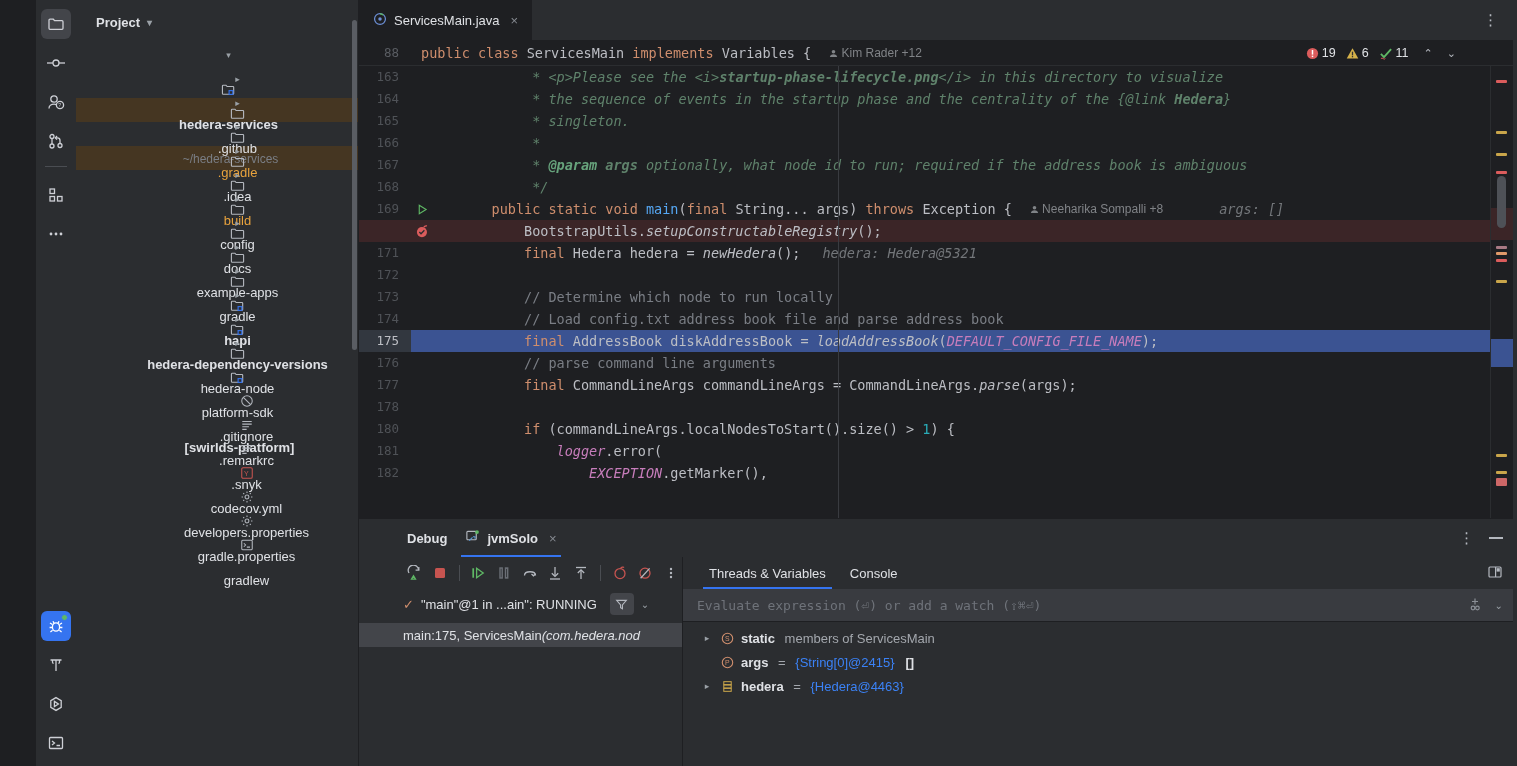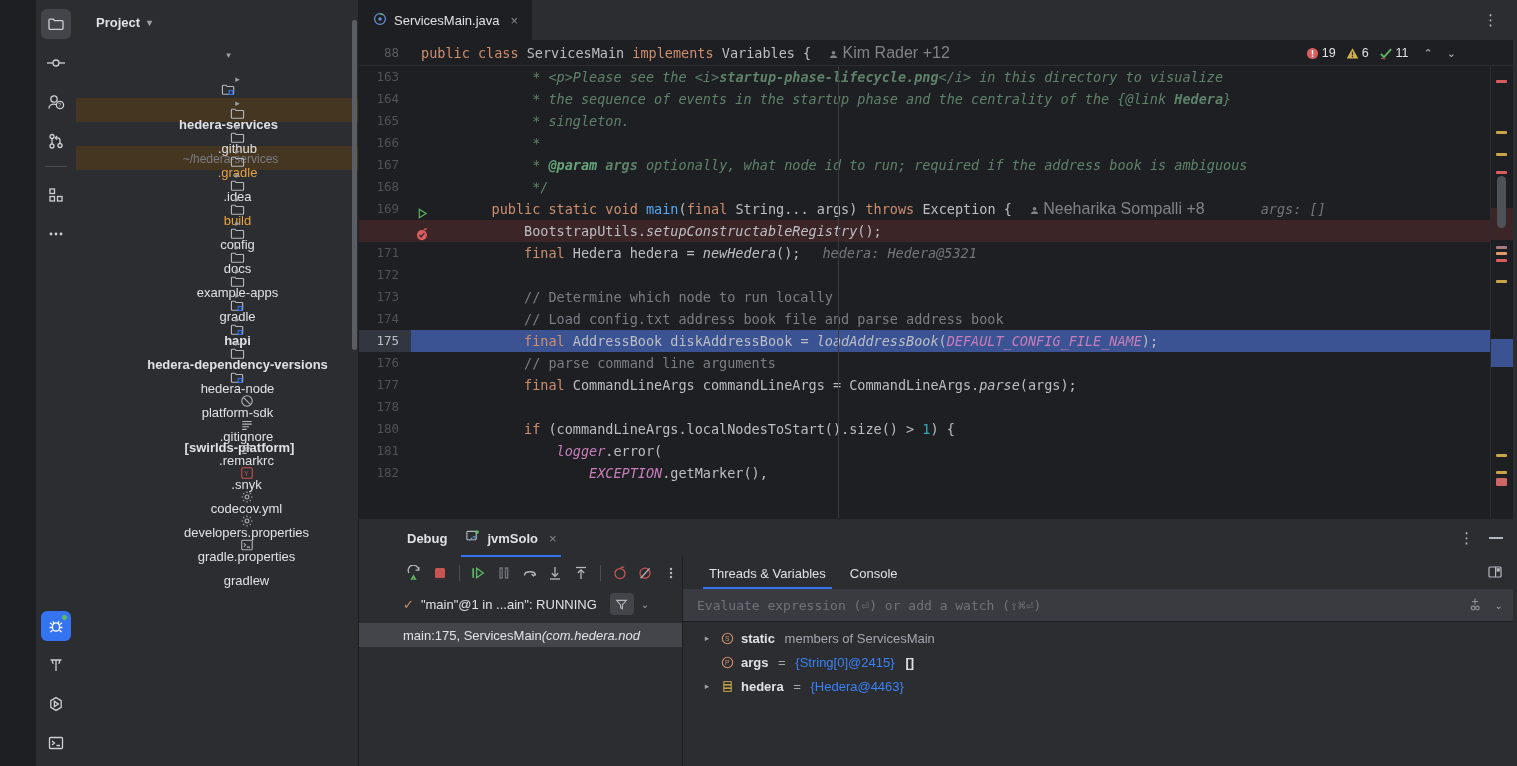--- a/index.html
+++ b/index.html
@@ -96,21 +96,21 @@
   .inspect-widget { position: absolute; right: 52px; top: 0; height: 26px;
                     display: flex; align-items: center; gap: 4px; font-family: "Liberation Sans", sans-serif;
                     font-size: 12.5px; color: #dfe1e5; }
   .insp-item { display: flex; align-items: center; gap: 3px; margin-right: 6px; }
   .chev-btn { color: #b4b8bf; font-size: 11px; padding: 0 5px; }
 
   
   .editor-wrap { flex: 1 1 auto; position: relative; background: #1e1f22; overflow: hidden; }
   .code-area { position: relative; font-family: "DejaVu Sans Mono", monospace;
                font-size: 13.5px; line-height: 22px; }
-  .cl { height: 22px; display: flex; align-items: flex-end; position: relative; white-space: pre; }
+  .cl { height: 22px; display: flex; align-items: center; position: relative; white-space: pre; }
   .cl .gutter-num { width: 52px; flex: 0 0 52px; text-align: right; padding-right: 12px;
                     color: #4f5257; font-size: 12.5px; }
   .cl.current .gutter-num { color: #bcbec4; }
   .cl .gutter-icons { width: 22px; flex: 0 0 22px; display: flex; align-items: center;
                       justify-content: center; }
   .cl .fold { width: 16px; flex: 0 0 16px; }
   .cl .txt { padding-left: 10px; }
   .cl.highlight-exec { background: #3b5392; }
   .cl.highlight-exec .gutter-num { background: #32373f; }
   .cl.bp-line { background: #3b2527; }
@@ -122,21 +122,21 @@
   .doc { color: #5f826b; font-style: italic; }
   .doc-b { color: #5f826b; font-style: italic; font-weight: bold; }
   .doc-tag { color: #67a37c; font-style: italic; font-weight: bold; }
   .plain { color: #bcbec4; }
   .meth { color: #bcbec4; font-style: italic; }
   .methblue { color: #56a8f5; }
   .const { color: #c77dbb; font-style: italic; }
   .field { color: #c77dbb; font-style: italic; }
   .num { color: #2aacb8; }
   .inlay { color: #73767a; font-style: italic; }
-  .annot-author { color: #808387; font-size: 16px; font-family: "Liberation Sans", sans-serif; }
+  .annot-author { color: #808387; font-size: 12px; font-family: "Liberation Sans", sans-serif; }
 
   .vert-guide { position: absolute; top: 0; bottom: 0; width: 1px; background: #393b40; }
 
   
   .marker-bar { position: absolute; right: 0; top: 0; bottom: 0; width: 22px; background: #1e1f22; }
   .marker { position: absolute; left: 5px; width: 11px; height: 3px; border-radius: 1px; }
   .scroll-thumb { position: absolute; left: 6px; width: 9px; border-radius: 5px; background: #4e5157; }
   .minimap-block { position: absolute; left: 0; width: 22px; }
   .editor-right-sep { position: absolute; right: 22px; top: 0; bottom: 0; width: 1px; background: #2b2d30; }
 

